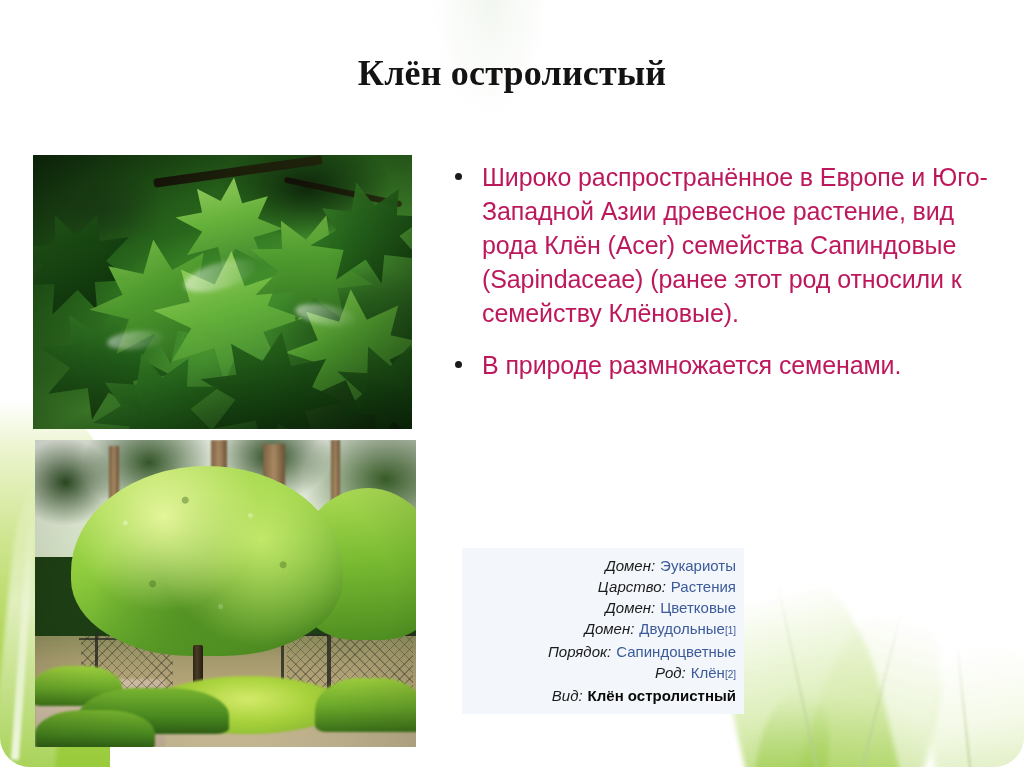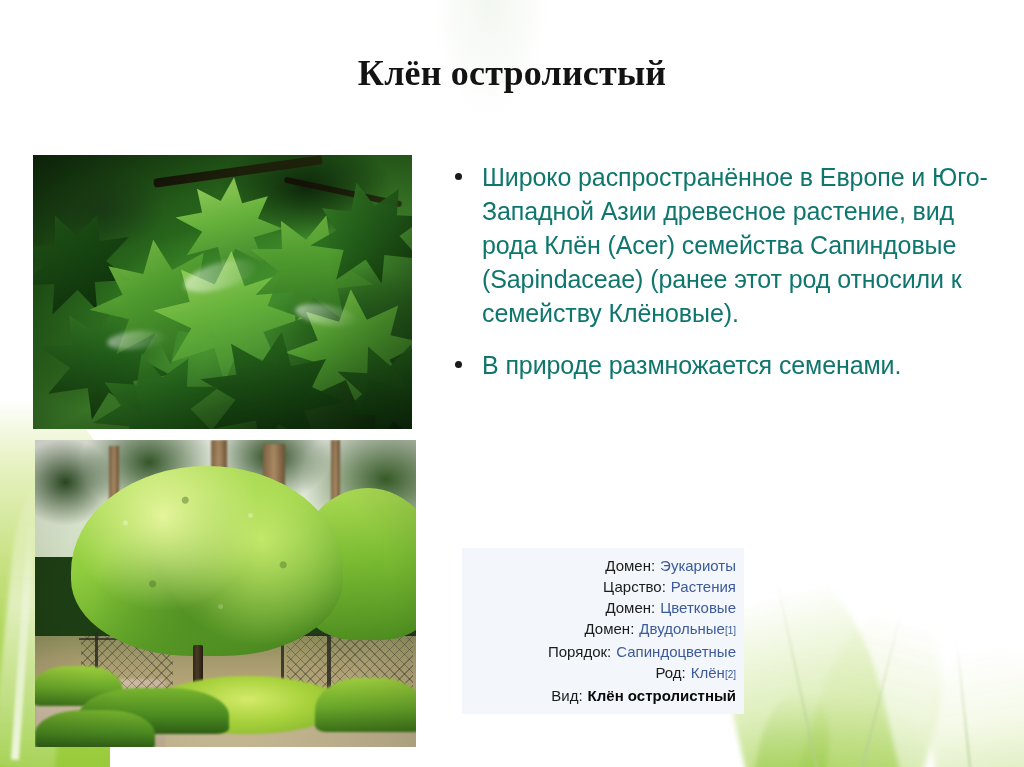--- a/index.html
+++ b/index.html
@@ -10,20 +10,21 @@
     overflow:hidden;
     background:#ffffff;
     font-family:"Liberation Sans", sans-serif;
   }
 
   #slide {
     position:relative;
     width:1024px; height:767px;
     background:#ffffff;
     overflow:hidden;
+    border-radius:30px;
   }
 
   
   .bg-layer { position:absolute; inset:0; pointer-events:none; }
 
   .bg-blade-left {
     position:absolute;
     left:-8px; top:400px;
     width:118px; height:380px;
     background:
@@ -271,21 +272,21 @@
     flex:0 0 auto;
     width:7px; height:7px;
     border-radius:50%;
     background:#1a1a1a;
     margin:13px 20px 0 7px;
   }
   .bullet-text {
     flex:1 1 auto;
     font-size:25px;
     line-height:34px;
-    color:#0f766e;
+    color:#be185d;
     letter-spacing:-0.1px;
   }
 
   
   .taxobox {
     position:absolute;
     left:462px; top:548px;
     width:282px;
     background:#f3f7fb;
     padding:7px 8px 8px 4px;
@@ -294,20 +295,21 @@
     display:flex;
     justify-content:flex-end;
     align-items:baseline;
     line-height:21px;
     white-space:nowrap;
   }
   .taxo-label {
     font-size:15px;
     color:#1b1b1b;
     padding-right:5px;
+    font-style:italic;
   }
   .taxo-value {
     font-size:15px;
     color:#3c5a9a;
   }
   .taxo-value.species {
     color:#0a0a0a;
     font-weight:bold;
   }
   .taxo-ref {

